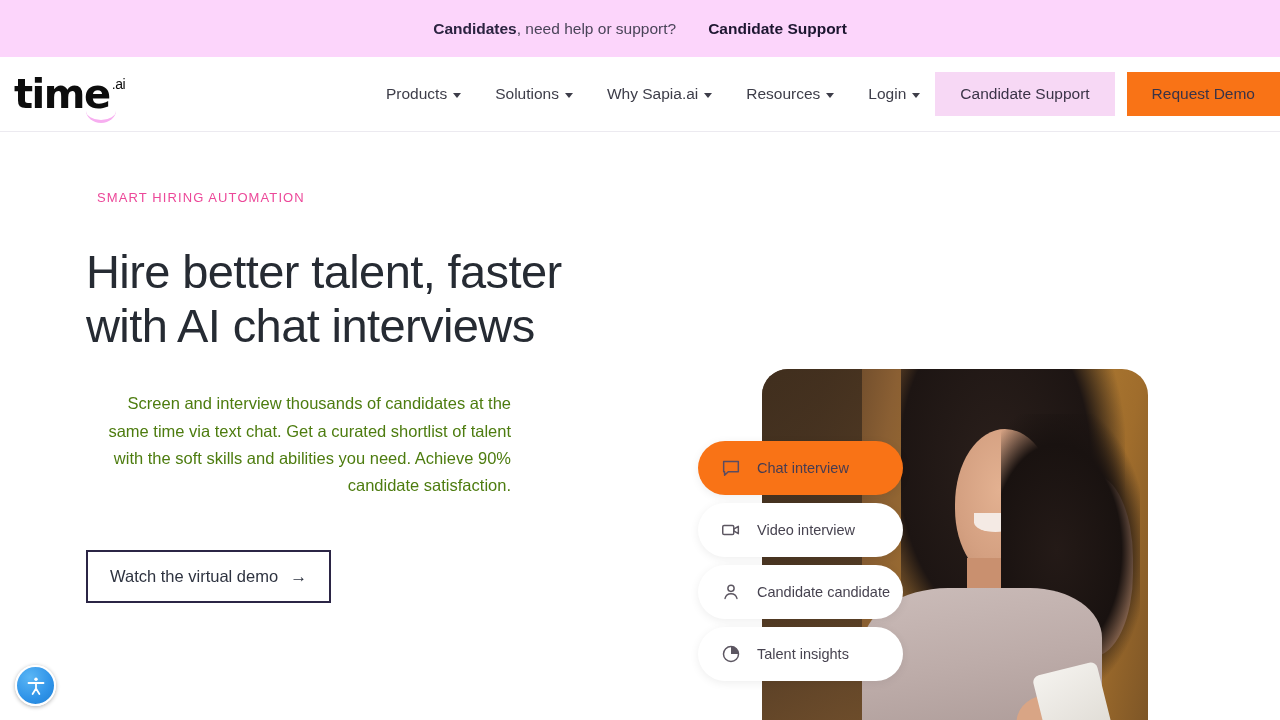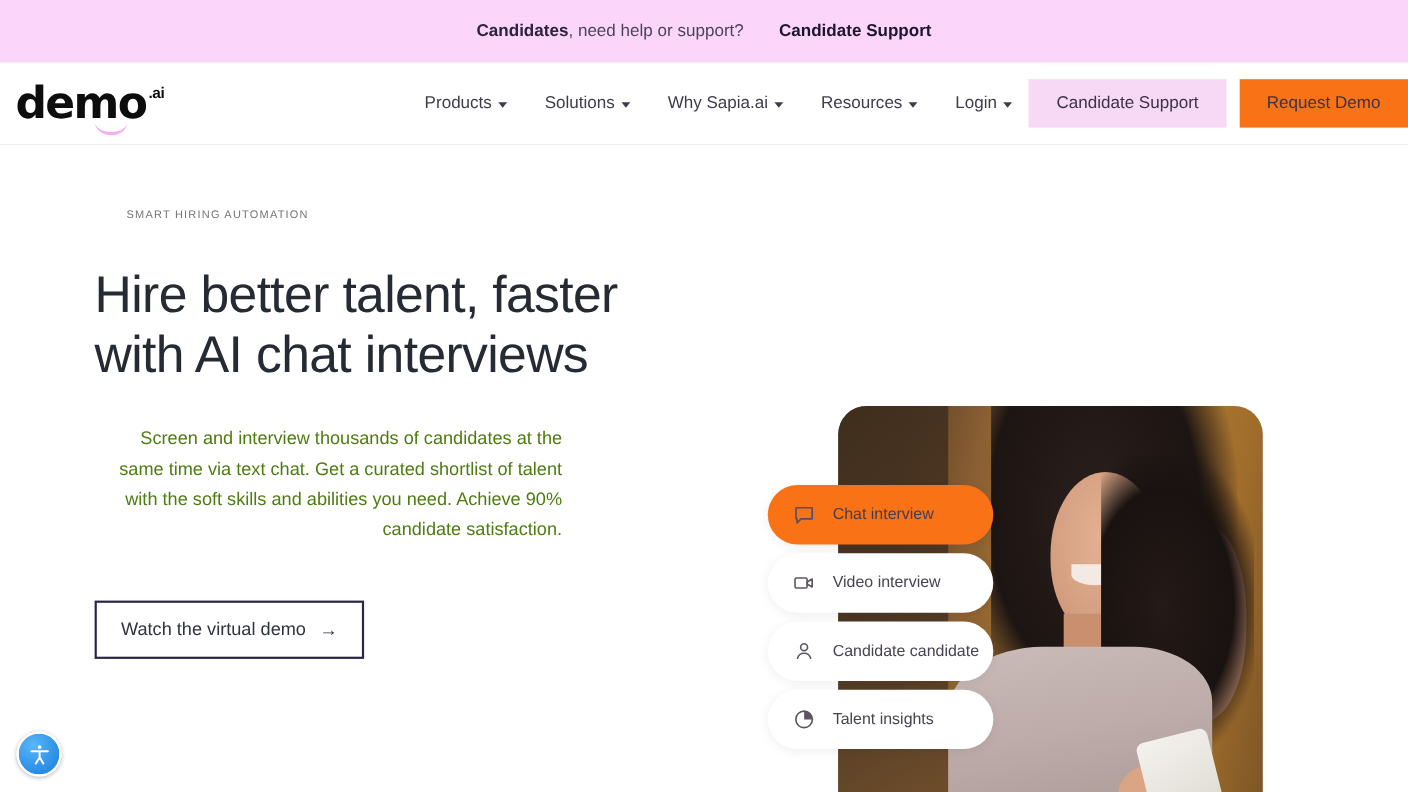--- a/index.html
+++ b/index.html
@@ -57,21 +57,21 @@
   }
   .logo-smile {
     position: absolute;
     left: 72px; bottom: -9px;
     width: 30px; height: 15px;
     border-bottom: 3px solid #f7aef0;
     border-radius: 0 0 60% 60% / 0 0 100% 100%;
   }
   .logo-sub {
     font-size: 14px;
-    font-weight: 700;
+    font-weight: 400;
     color: #0d0d0d;
     margin-left: 2px;
     margin-top: 2px;
     letter-spacing: -0.4px;
   }
 
   .nav {
     position: absolute;
     left: 386px;
     display: flex;
@@ -119,25 +119,25 @@
     position: relative;
     height: 588px;
     background: #ffffff;
   }
   .hero-left {
     position: absolute;
     left: 86px; top: 58px;
     width: 520px;
   }
   .eyebrow {
-    font-size: 10px;
+    font-size: 13px;
     letter-spacing: 1.1px;
-    color: #737373;
+    color: #ec4899;
     text-transform: uppercase;
-    margin-left: 29px;
+    margin-left: 11px;
     margin-bottom: 40px;
   }
   .hero-title {
     font-size: 47px;
     line-height: 1.14;
     font-weight: 400;
     color: #262b33;
     letter-spacing: -0.6px;
     margin-bottom: 38px;
   }
@@ -299,21 +299,21 @@
 <div class="announce-bar">
   <div>
     <span class="announce-strong announce-text">Candidates</span><span class="announce-rest announce-text">, need help or support?</span>
   </div>
   <a class="announce-link">Candidate Support</a>
 </div>
 
 <header class="site-header">
 
   <div class="logo-wrap">
-    <span class="logo-word">demo</span>
+    <span class="logo-word">time</span>
     <span class="logo-smile"></span>
     <span class="logo-sub">.ai</span>
   </div>
 
   <nav class="nav">
     <div class="nav-item">
       <span>Products</span>
       <span class="caret"></span>
     </div>
     <div class="nav-item">

